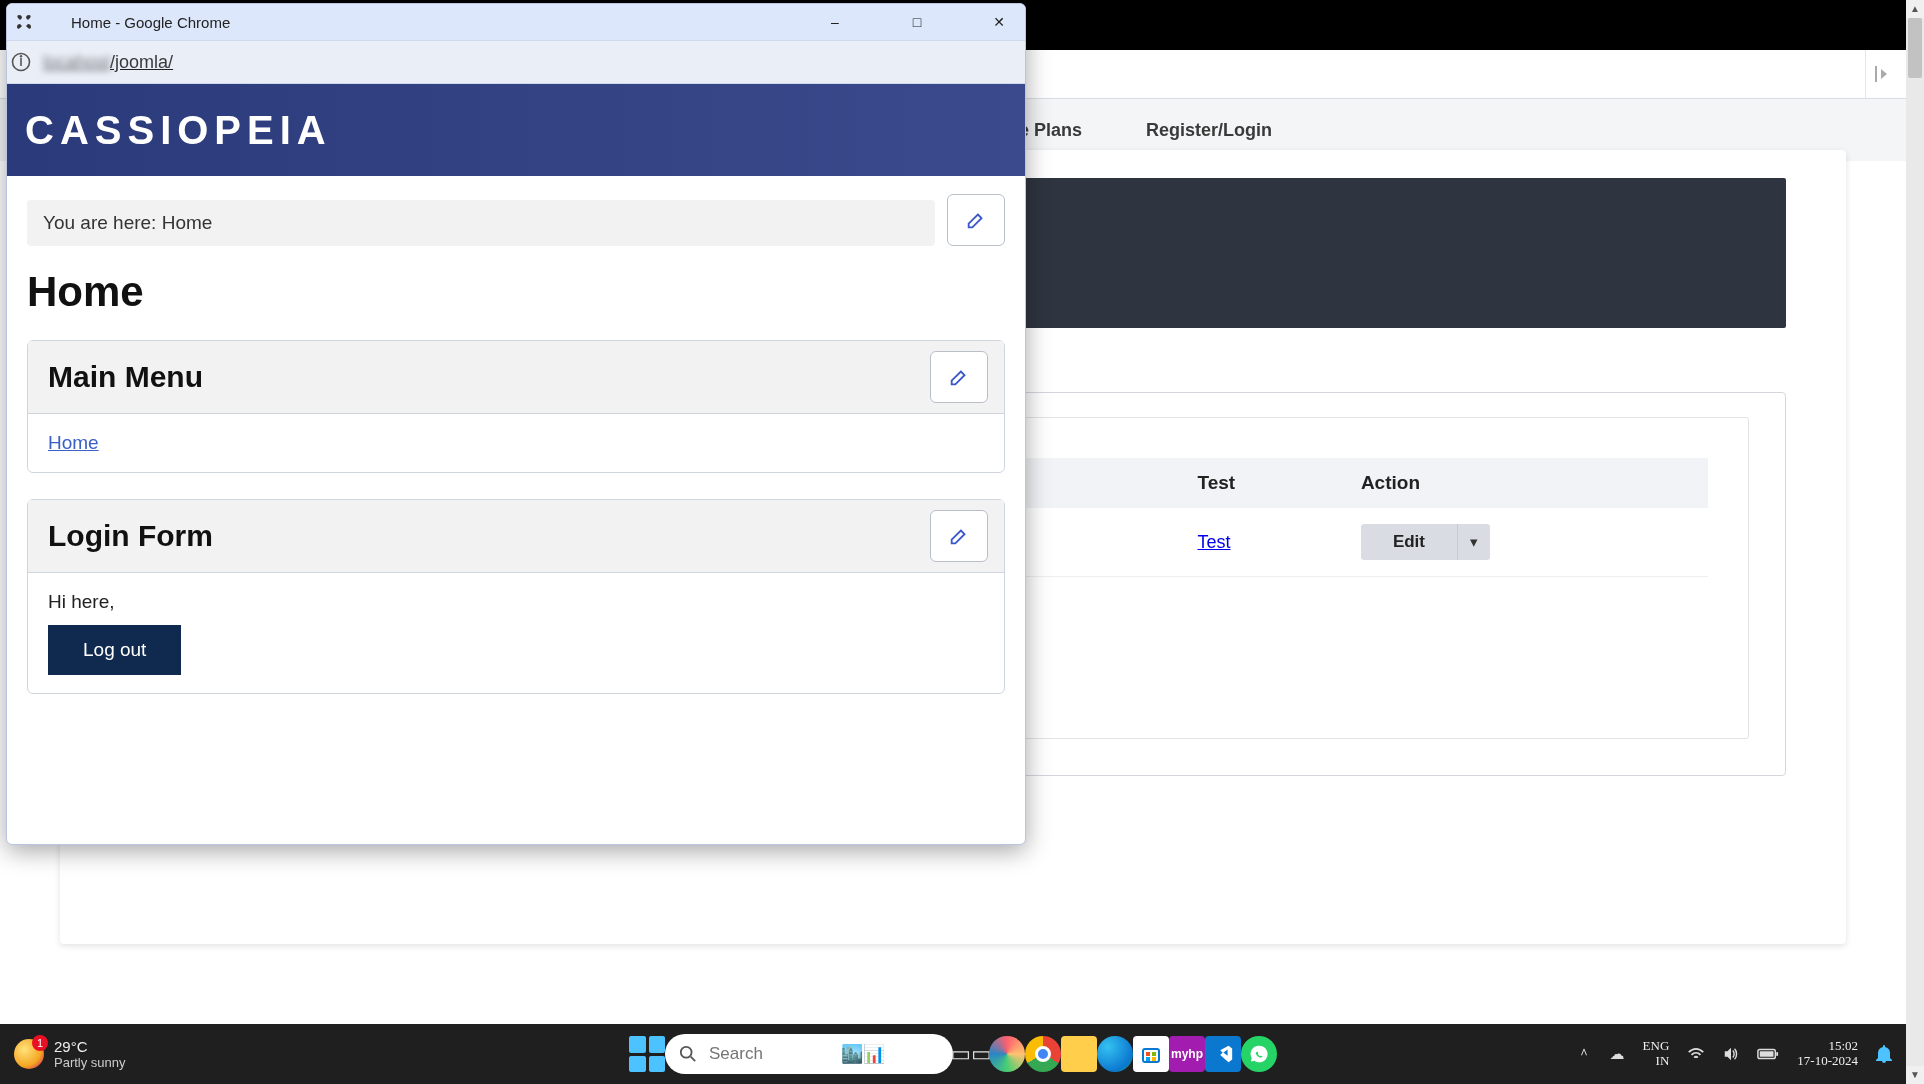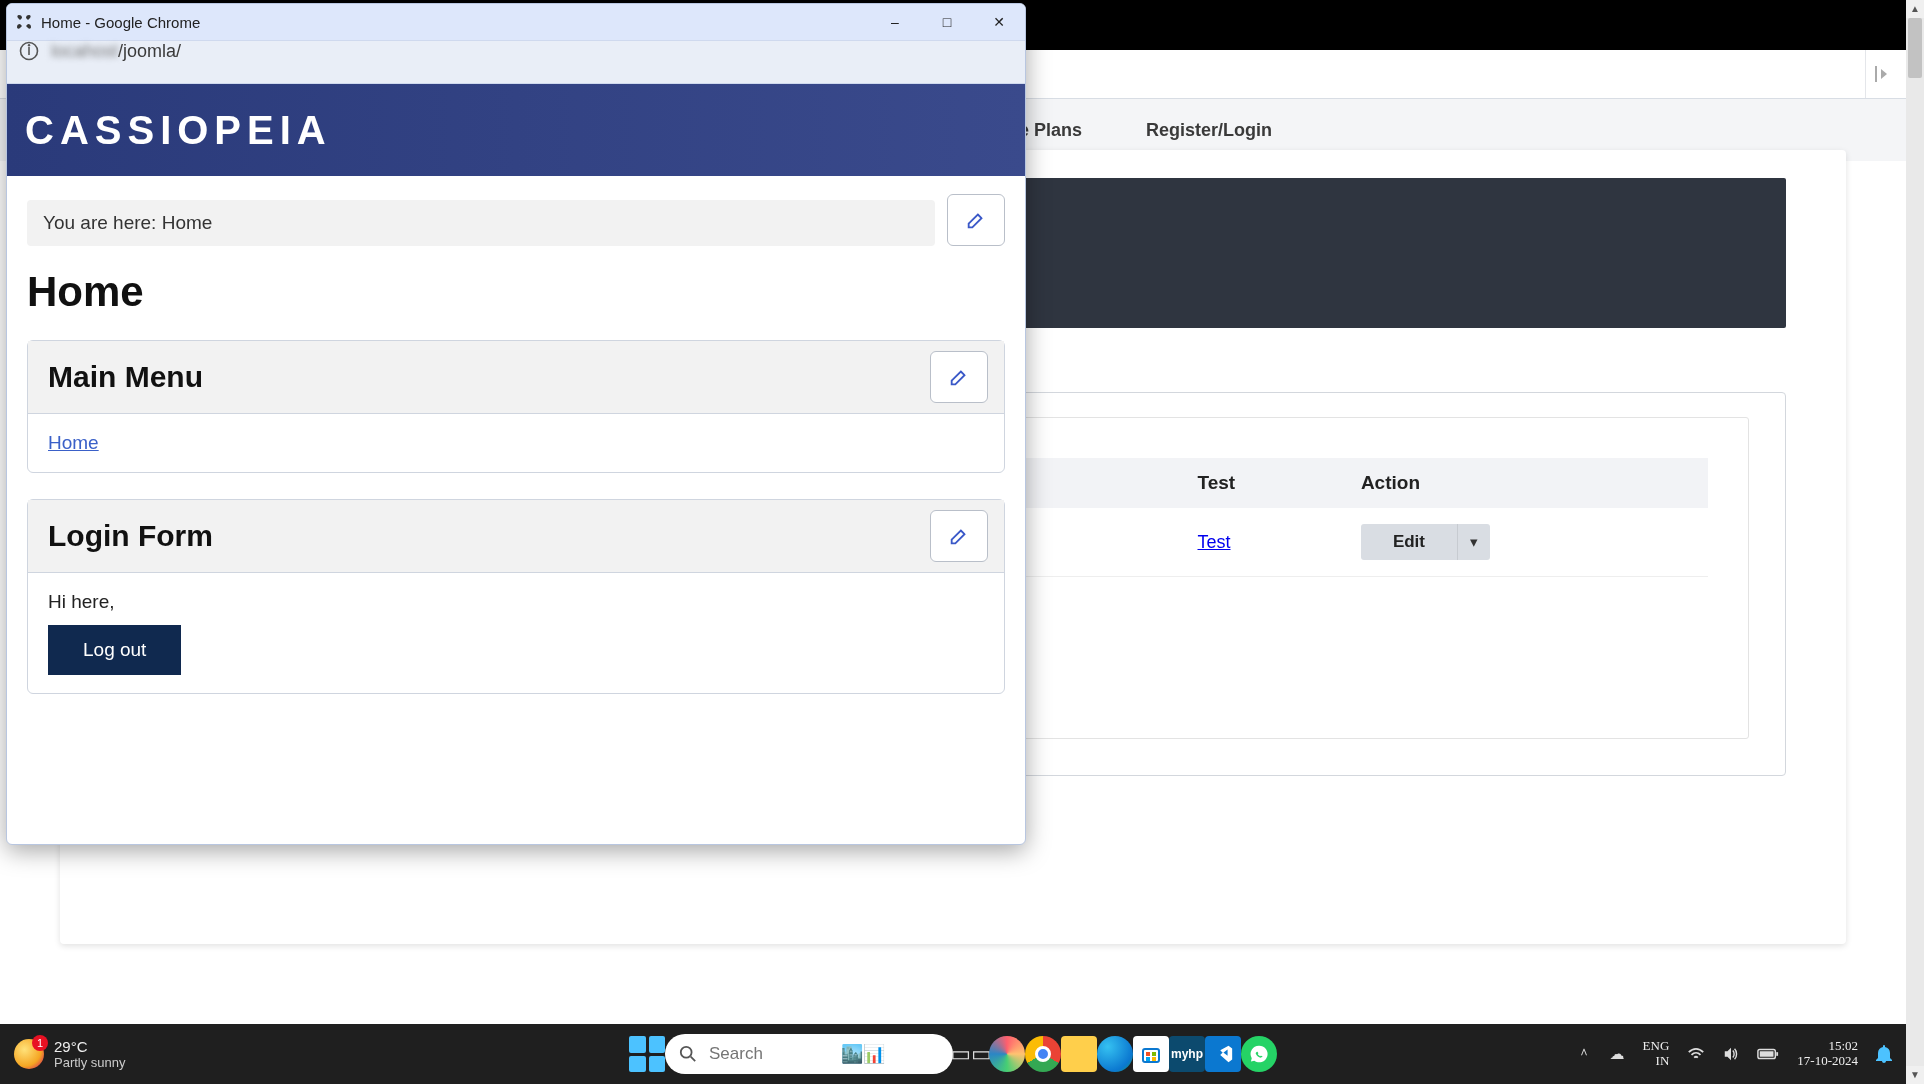--- a/index.html
+++ b/index.html
@@ -41,26 +41,26 @@
   .back-table th{background:#f2f3f6;text-align:left;padding:14px 18px;font-size:19px;color:#222;font-weight:700;}
   .back-table td{padding:16px 18px;font-size:18px;border-bottom:1px solid #eee;}
   .link-cell{color:#3a60c8;}
   .edit-split{display:inline-flex;align-items:stretch;}
   .edit-split .edit-btn{background:#d9dde3;padding:8px 32px;font-size:17px;font-weight:700;color:#222;border:none;border-right:1px solid #c7cbd1;border-radius:3px 0 0 3px;}
   .edit-split .caret-btn{background:#d9dde3;padding:8px 12px;border:none;border-radius:0 3px 3px 0;color:#333;font-size:15px;}
   
   .float-shadow{position:absolute;top:100px;left:60px;right:60px;bottom:80px;background:#fff;border-radius:4px;box-shadow:0 2px 6px rgba(0,0,0,.12);}
   
   .chrome{position:absolute;top:3px;left:6px;width:1018px;height:840px;background:#fff;border:1px solid var(--chrome-border);border-radius:6px;overflow:hidden;box-shadow:0 6px 24px rgba(0,0,0,.35);}
-  .titlebar{height:36px;background:var(--chrome-bg);display:flex;align-items:center;padding-left:8px;}
+  .titlebar{height:36px;background:var(--chrome-bg);display:flex;align-items:center;padding-left:8px;gap:30px;}
   .titlebar .favicon{width:18px;height:18px;margin-right:8px;color:#333;display:inline-flex;}
   .titlebar .title{font-size:15px;color:#222;}
   .titlebar .sp{flex:1;}
   .wbtn{width:52px;height:36px;display:flex;align-items:center;justify-content:center;color:#222;font-size:14px;}
-  .addrbar{height:42px;background:var(--addr-bg);display:flex;padding:0 12px;border-top:1px solid #cfd9ee;border-bottom:1px solid #cfd9ee;}
+  .addrbar{height:42px;background:var(--addr-bg);display:flex;align-items:center;padding:0 4px;border-top:1px solid #cfd9ee;border-bottom:1px solid #cfd9ee;text-decoration:underline;}
   .addrbar .globe{width:20px;height:20px;margin-right:12px;display:inline-flex;color:#555;}
   .addrbar .url{font-size:18px;color:#3a3a3a;}
   .addrbar .url .blurred{filter:blur(3px);color:#7a7a7a;}
   .joomla-header{height:92px;background:linear-gradient(90deg,var(--joomla-header-a),var(--joomla-header-b));display:flex;align-items:center;padding-left:18px;}
   .joomla-logo{color:#fff;font-weight:800;letter-spacing:6px;font-size:40px;font-family:"Segoe UI",Arial,sans-serif;}
   .page-body{padding:18px 20px;}
   .breadcrumb-row{display:flex;align-items:flex-end;gap:12px;}
   .breadcrumb{flex:1;background:#f2f2f2;border-radius:4px;padding:12px 16px;font-size:19px;color:#333;}
   .edit-icon-btn{width:58px;height:52px;border:1px solid #b9bfc9;border-radius:6px;background:#fff;display:flex;align-items:center;justify-content:center;color:#3a58c8;font-size:20px;}
   h1.page-title{font-size:42px;margin:22px 0 24px 0;font-weight:800;color:#111;}
@@ -83,21 +83,21 @@
   .search-pill input{border:none;outline:none;font-size:17px;color:#333;width:120px;background:transparent;}
   .search-pill .deco{font-size:18px;}
   .tb-icon{width:36px;height:36px;border-radius:6px;display:flex;align-items:center;justify-content:center;font-size:20px;color:#fff;}
   .chrome-ic{background:conic-gradient(#ea4335 0 120deg,#34a853 120deg 240deg,#fbbc05 240deg 360deg);border-radius:50%;position:relative;}
   .chrome-ic::after{content:"";position:absolute;inset:10px;background:#4285f4;border-radius:50%;border:3px solid #fff;}
   .folder-ic{background:#ffcf4b;border-radius:4px;}
   .edge-ic{background:radial-gradient(circle at 30% 30%,#35c1f1,#0b78d0 70%,#13a05b);border-radius:50%;}
   .store-ic{background:#fff;border-radius:4px;}
   .vscode-ic{background:#0b78d0;border-radius:4px;}
   .whatsapp-ic{background:#25d366;border-radius:50%;}
-  .php-ic{background:#0c4a6e;border-radius:4px;font-size:12px;font-weight:700;}
+  .php-ic{background:#a21caf;border-radius:4px;font-size:12px;font-weight:700;}
   .taskview-ic{color:#ddd;font-size:22px;}
   .tray{margin-left:auto;display:flex;align-items:center;gap:18px;padding-right:14px;}
   .tray .ic{color:#ddd;font-size:15px;}
   .tray .col{display:flex;flex-direction:column;align-items:flex-end;line-height:1.15;font-size:13px;font-family:Liberation Serif, serif;}
   svg{display:block;}
 </style>
 </head>
 <body>
 
 <div class="screen">

